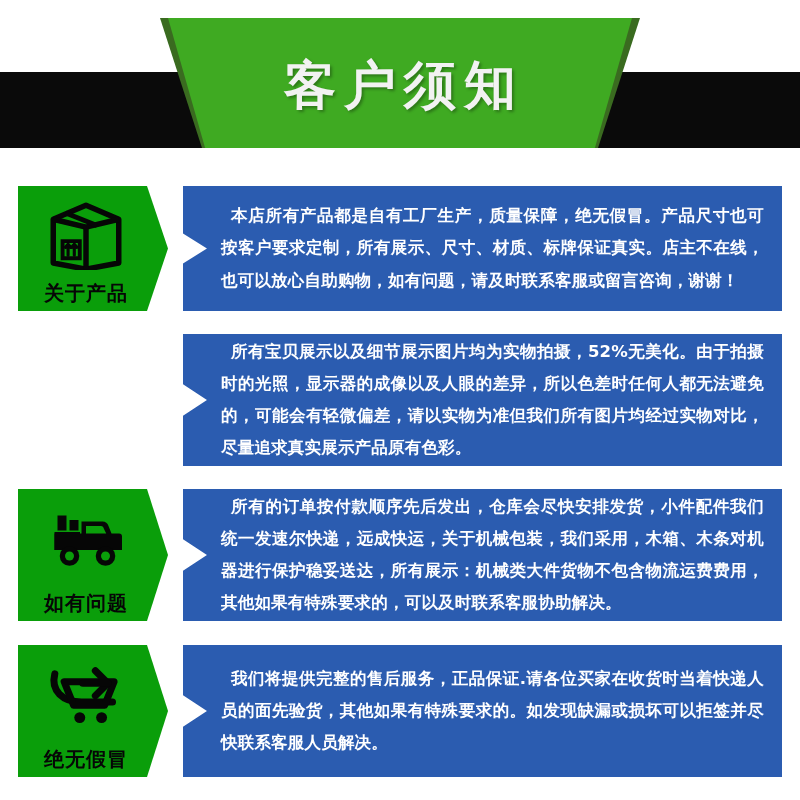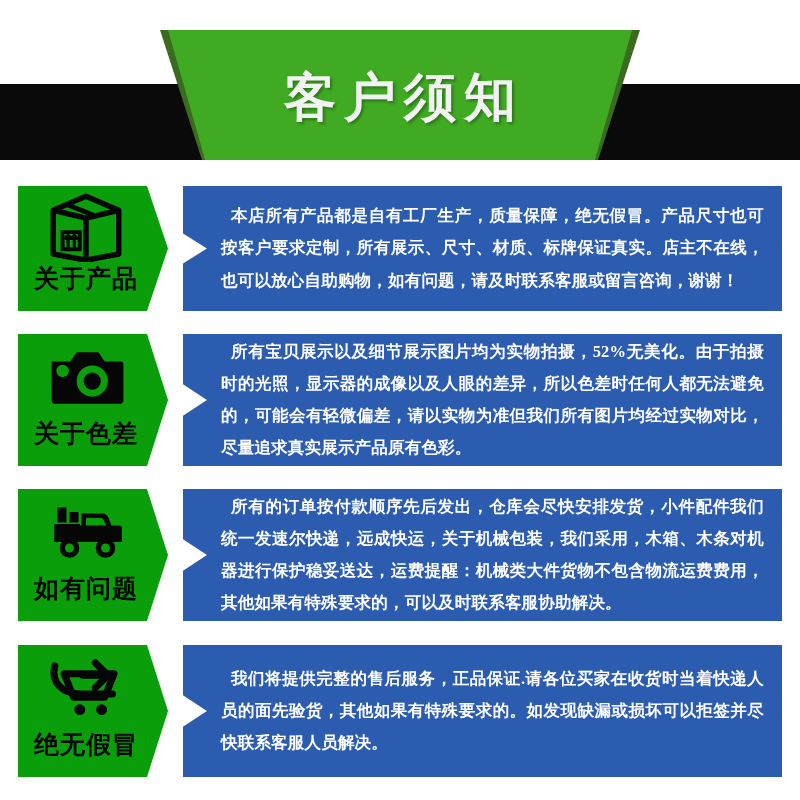--- a/index.html
+++ b/index.html
@@ -12,21 +12,21 @@
     background: #ffffff;
     font-family: "DejaVu Sans", "Liberation Sans", sans-serif;
     overflow: hidden;
     position: relative;
   }
 
   
   #header {
     position: absolute;
     left: 0;
-    top: 12px;
+    top: 0;
     width: 647px;
     height: 160px;
   }
   #header-black-bar {
     position: absolute;
     left: 0;
     top: 72px;
     width: 800px;
     height: 76px;
     background: #0a0a0a;
@@ -99,26 +99,26 @@
     justify-content: center;
     margin-right: 14px;
   }
   .label-icon svg {
     display: block;
     width: 100%;
     height: auto;
     max-height: 72px;
   }
   .label-text {
-    font-size: 25px;
+    font-size: 20px;
     font-weight: bold;
     color: #060606;
     letter-spacing: 1px;
     line-height: 1;
-    padding-bottom: 20px;
+    padding-bottom: 8px;
     margin-right: 14px;
     white-space: nowrap;
   }
 
   .panel {
     position: absolute;
     left: 183px;
     top: 0;
     width: 599px;
     height: 100%;
@@ -137,21 +137,20 @@
     font-weight: bold;
     line-height: 1.95;
     padding-left: 38px;
     padding-right: 18px;
     text-align: justify;
     text-justify: inter-ideograph;
     letter-spacing: 0.2px;
     width: 100%;
     box-sizing: border-box;
     text-indent: 10px;
-    font-family: Liberation Serif, serif;
   }
 </style>
 </head>
 <body>
 
 <div id="header">
   <div id="header-black-bar"></div>
   <div class="banner-fold" id="banner-fold-left"></div>
   <div class="banner-fold" id="banner-fold-right"></div>
   <div id="banner-body">
@@ -173,31 +172,20 @@
       </svg>
     </div>
     <div class="label-text">关于产品</div>
   </div>
   <div class="panel">
     <div class="panel-text">本店所有产品都是自有工厂生产，质量保障，绝无假冒。产品尺寸也可按客户要求定制，所有展示、尺寸、材质、标牌保证真实。店主不在线，也可以放心自助购物，如有问题，请及时联系客服或留言咨询，谢谢！</div>
   </div>
 </div>
 
 <div class="row" style="top:334px; height:132px;">
-  <div class="label-box">
-    <div class="label-icon">
-      <svg viewBox="0 0 100 80" xmlns="http://www.w3.org/2000/svg">
-        <path d="M6 20 L30 20 L38 8 L66 8 L74 20 L94 20 Q98 20 98 24 L98 70 Q98 74 94 74 L10 74 Q6 74 6 70 Z" fill="#060606"></path>
-        <circle cx="58" cy="45" r="20" fill="#0a9e0a"></circle>
-        <circle cx="58" cy="45" r="11" fill="#060606"></circle>
-        <circle cx="20" cy="32" r="8" fill="#0a9e0a"></circle>
-      </svg>
-    </div>
-    <div class="label-text">关于色差</div>
-  </div>
   <div class="panel">
     <div class="panel-text">所有宝贝展示以及细节展示图片均为实物拍摄，52%无美化。由于拍摄时的光照，显示器的成像以及人眼的差异，所以色差时任何人都无法避免的，可能会有轻微偏差，请以实物为准但我们所有图片均经过实物对比，尽量追求真实展示产品原有色彩。</div>
   </div>
 </div>
 
 <div class="row" style="top:489px; height:132px;">
   <div class="label-box">
     <div class="label-icon">
       <svg viewBox="0 0 104 80" xmlns="http://www.w3.org/2000/svg">
         <rect x="14" y="6" width="12" height="20" fill="#060606"></rect>
@@ -207,21 +195,21 @@
         <rect x="10" y="28" width="34" height="24" fill="#060606"></rect>
         <circle cx="30" cy="60" r="13" fill="#060606"></circle>
         <circle cx="30" cy="60" r="6" fill="#0a9e0a"></circle>
         <circle cx="78" cy="60" r="13" fill="#060606"></circle>
         <circle cx="78" cy="60" r="6" fill="#0a9e0a"></circle>
       </svg>
     </div>
     <div class="label-text">如有问题</div>
   </div>
   <div class="panel">
-    <div class="panel-text">所有的订单按付款顺序先后发出，仓库会尽快安排发货，小件配件我们统一发速尔快递，远成快运，关于机械包装，我们采用，木箱、木条对机器进行保护稳妥送达，运费提醒：机械类大件货物不包含物流运费费用，其他如果有特殊要求的，可以及时联系客服协助解决。</div>
+    <div class="panel-text">所有的订单按付款顺序先后发出，仓库会尽快安排发货，小件配件我们统一发速尔快递，远成快运，关于机械包装，我们采用，木箱、木条对机器进行保护稳妥送达，所有展示：机械类大件货物不包含物流运费费用，其他如果有特殊要求的，可以及时联系客服协助解决。</div>
   </div>
 </div>
 
 <div class="row" style="top:645px; height:132px;">
   <div class="label-box">
     <div class="label-icon">
       <svg viewBox="0 0 100 86" xmlns="http://www.w3.org/2000/svg" fill="none" stroke="#060606">
         <path d="M10 14 Q6 30 16 40 Q26 50 44 50 L84 50" stroke-width="9" stroke-linecap="round"></path>
         <path d="M22 24 L86 24 L74 54 L34 54 Z" stroke-width="9" stroke-linejoin="round"></path>
         <path d="M62 10 L78 26 L62 42" stroke-width="9" stroke-linecap="round" stroke-linejoin="round"></path>

